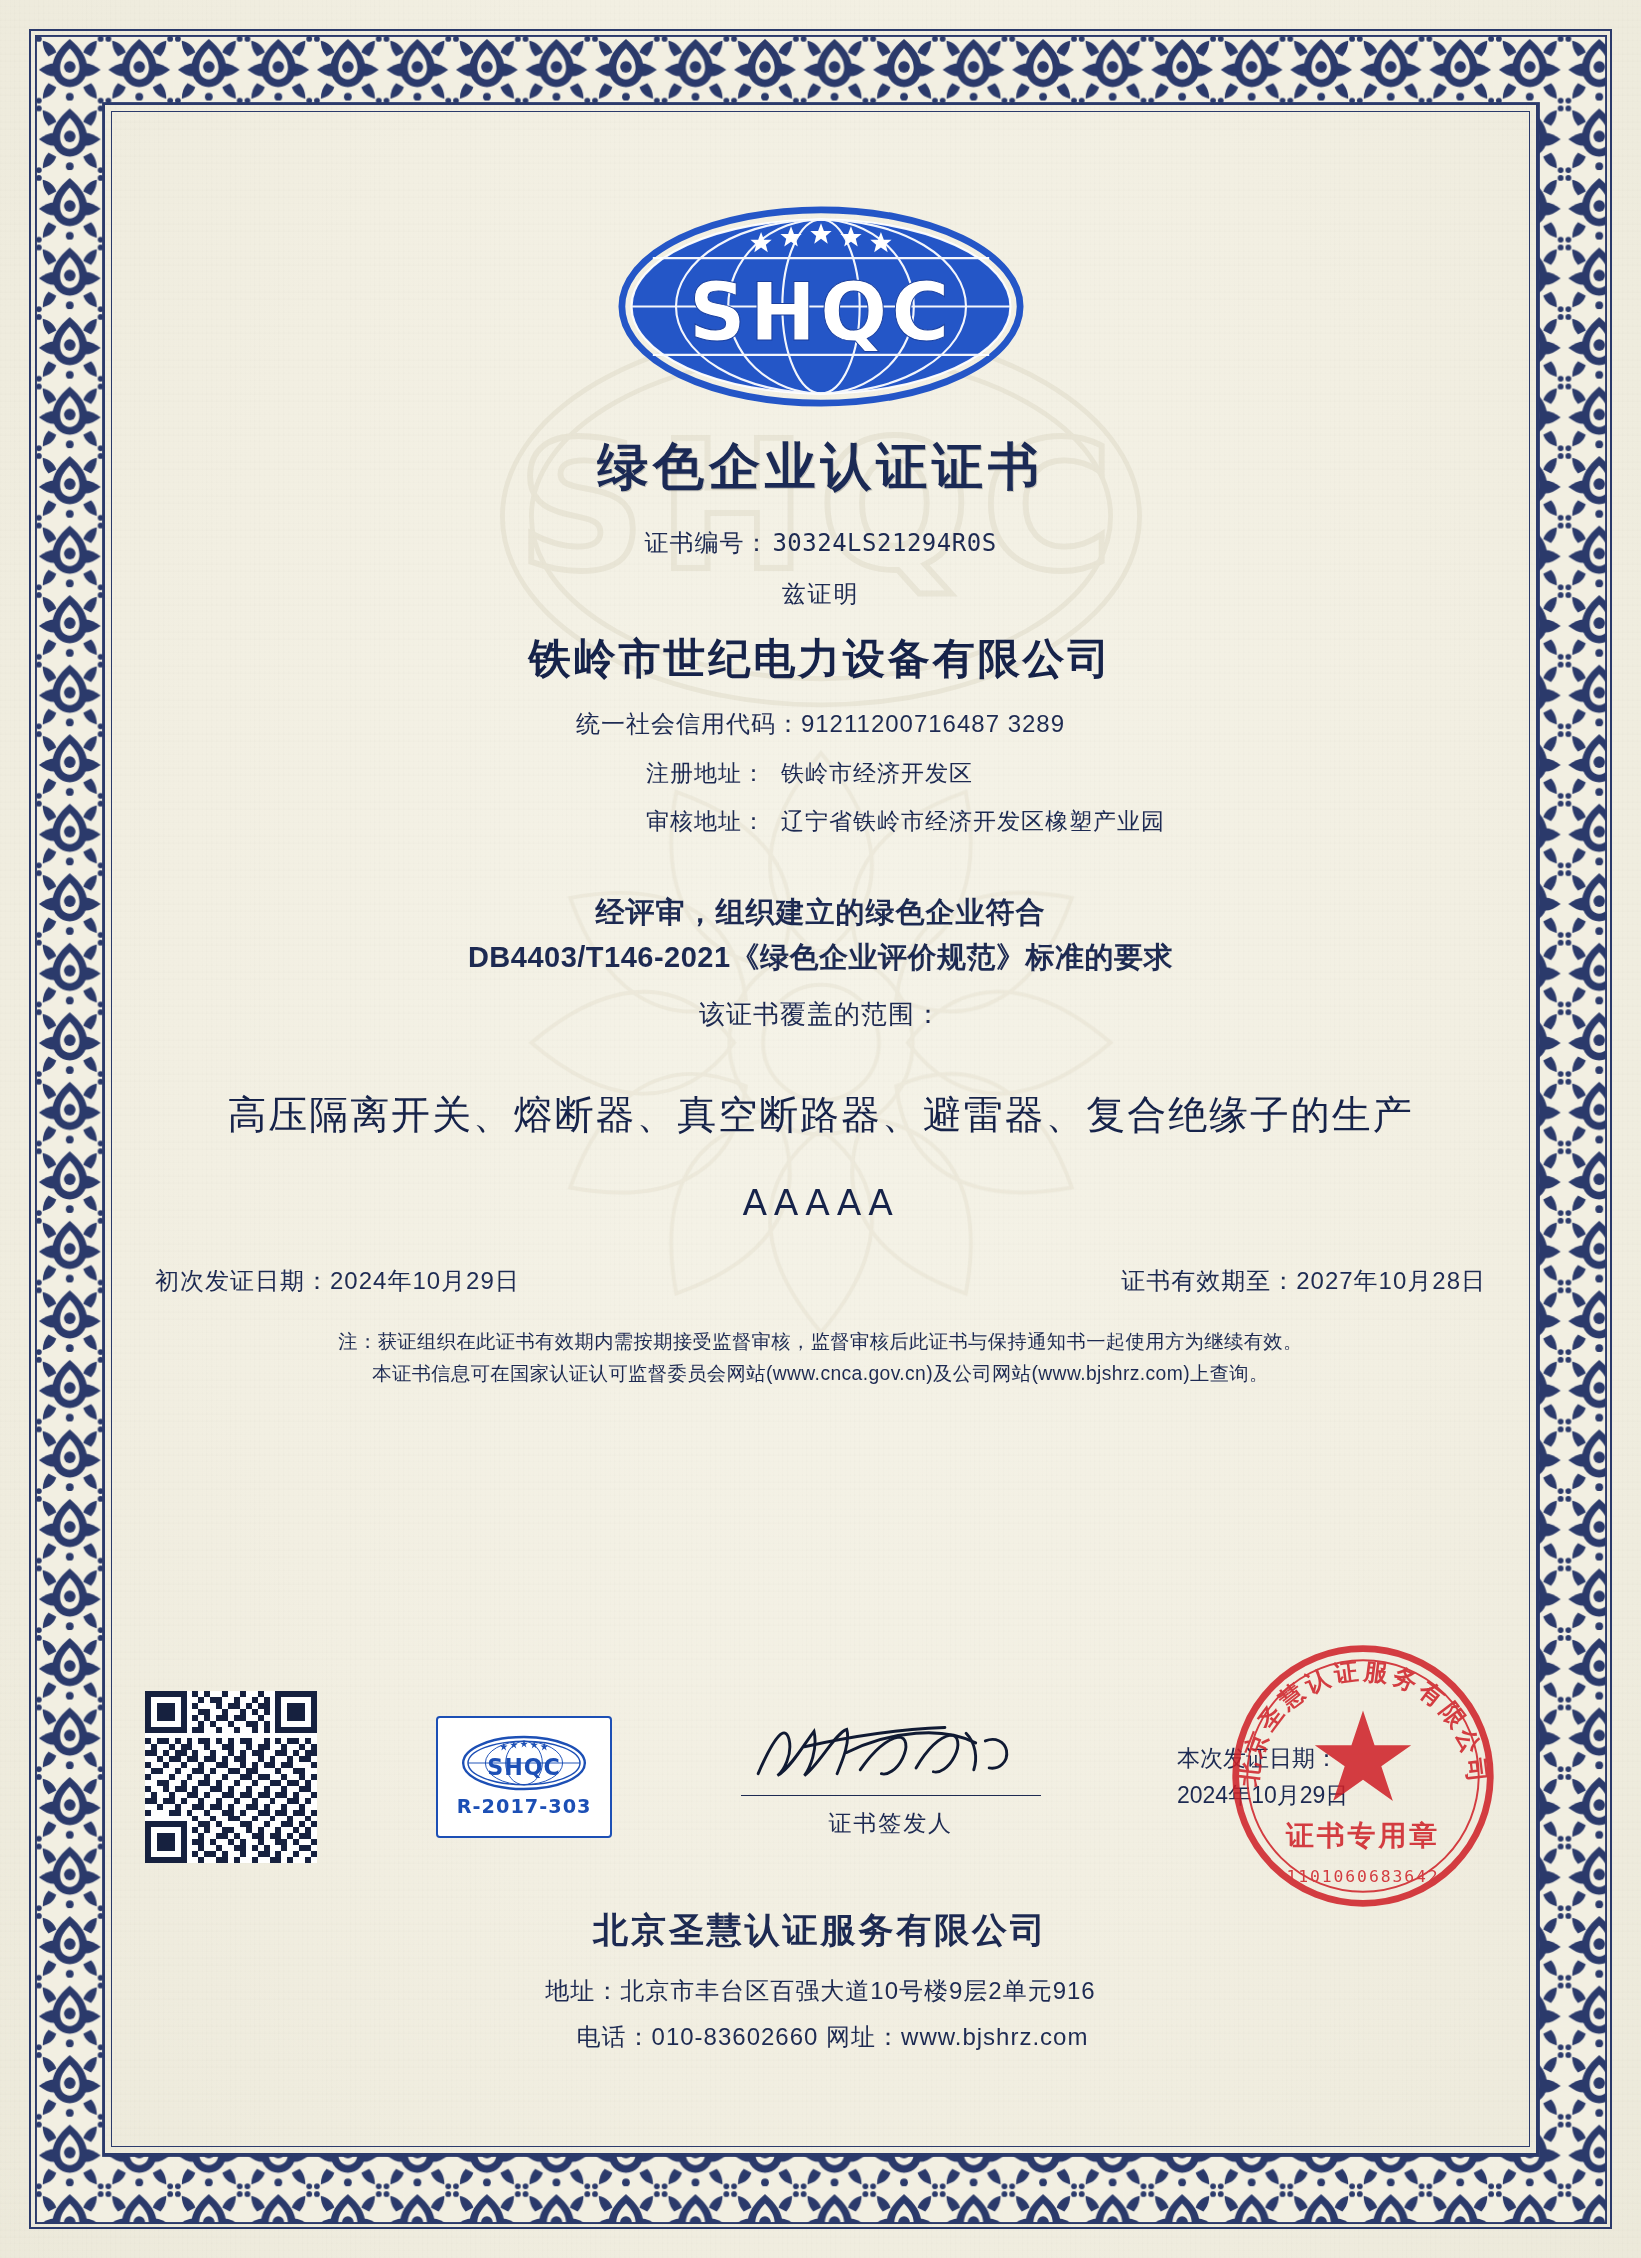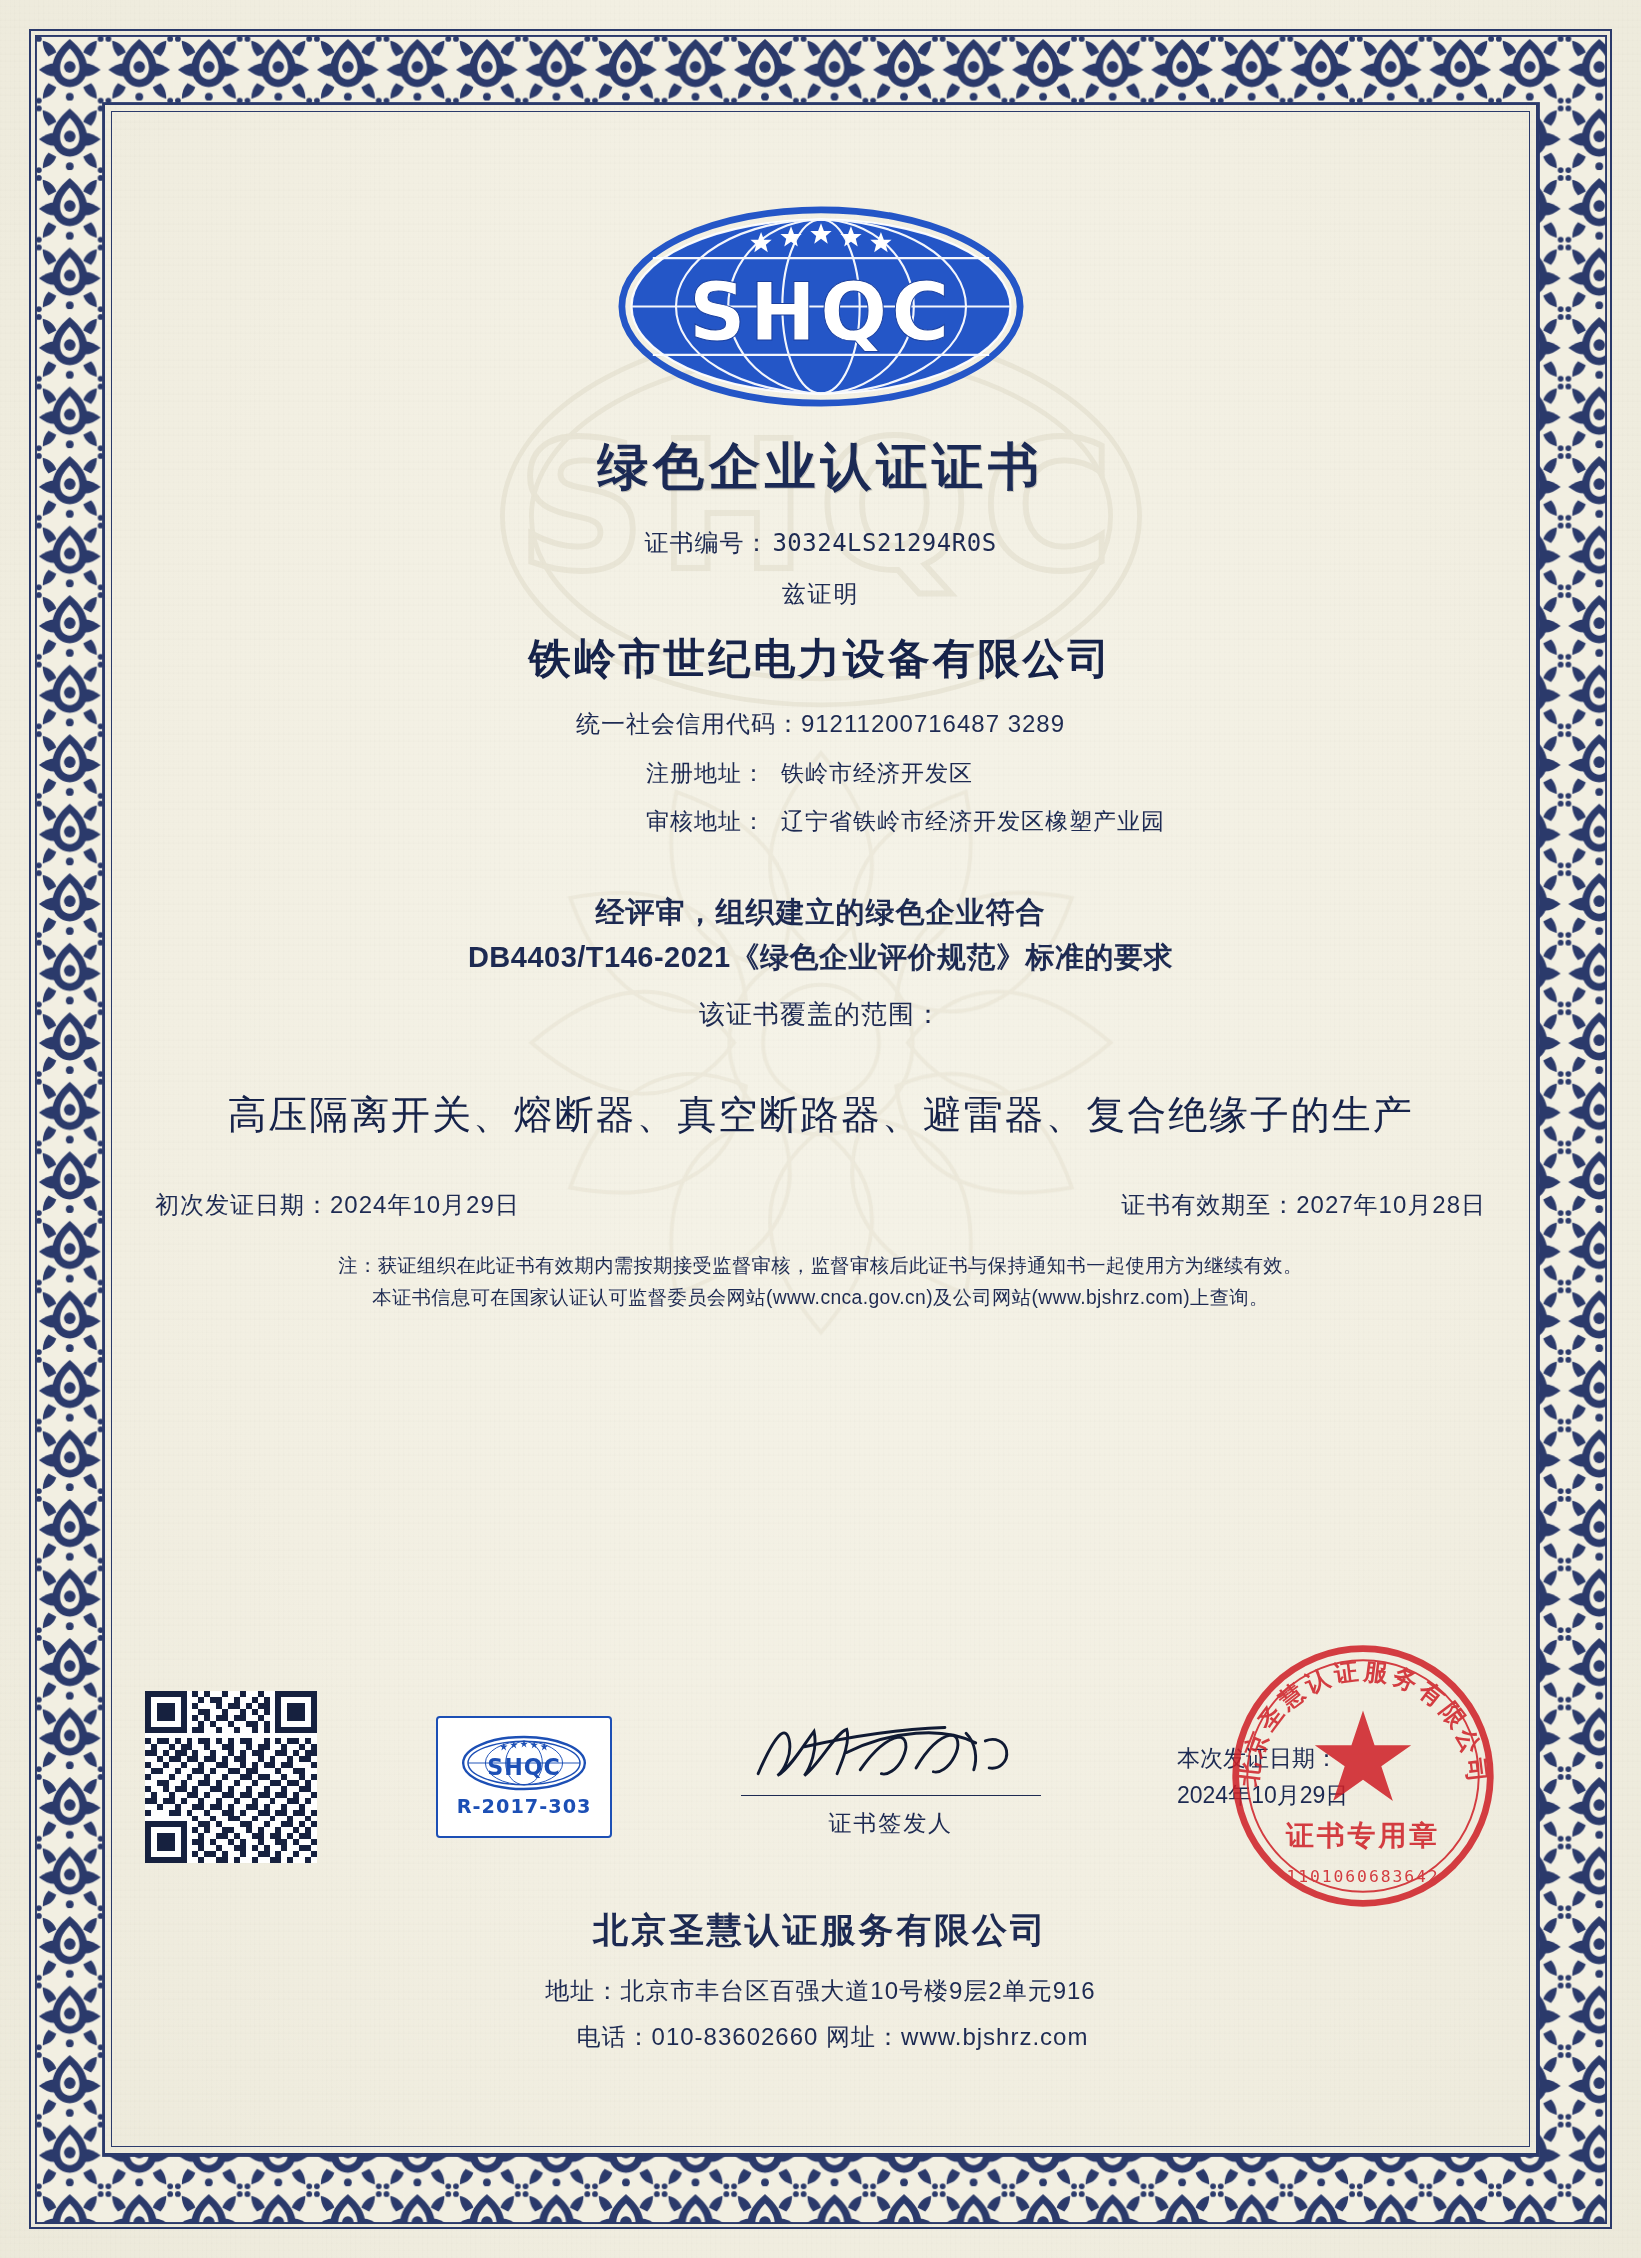--- a/index.html
+++ b/index.html
@@ -430,20 +430,21 @@
       <span class="addr-value">辽宁省铁岭市经济开发区橡塑产业园</span>
     </div>
 
     <div id="conformity">经评审，组织建立的绿色企业符合</div>
     <div id="standard-line">DB4403/T146-2021《绿色企业评价规范》标准的要求</div>
 
     <div id="scope-label">该证书覆盖的范围：</div>
 
     <div id="scope-text">高压隔离开关、熔断器、真空断路器、避雷器、复合绝缘子的生产</div>
 
+    <div id="grade">AAAAA</div>
 
     <div id="dates-row">
       <div>
         <span>初次发证日期：</span><span>2024年10月29日</span>
       </div>
       <div>
         <span>证书有效期至：</span><span>2027年10月28日</span>
       </div>
     </div>
 

